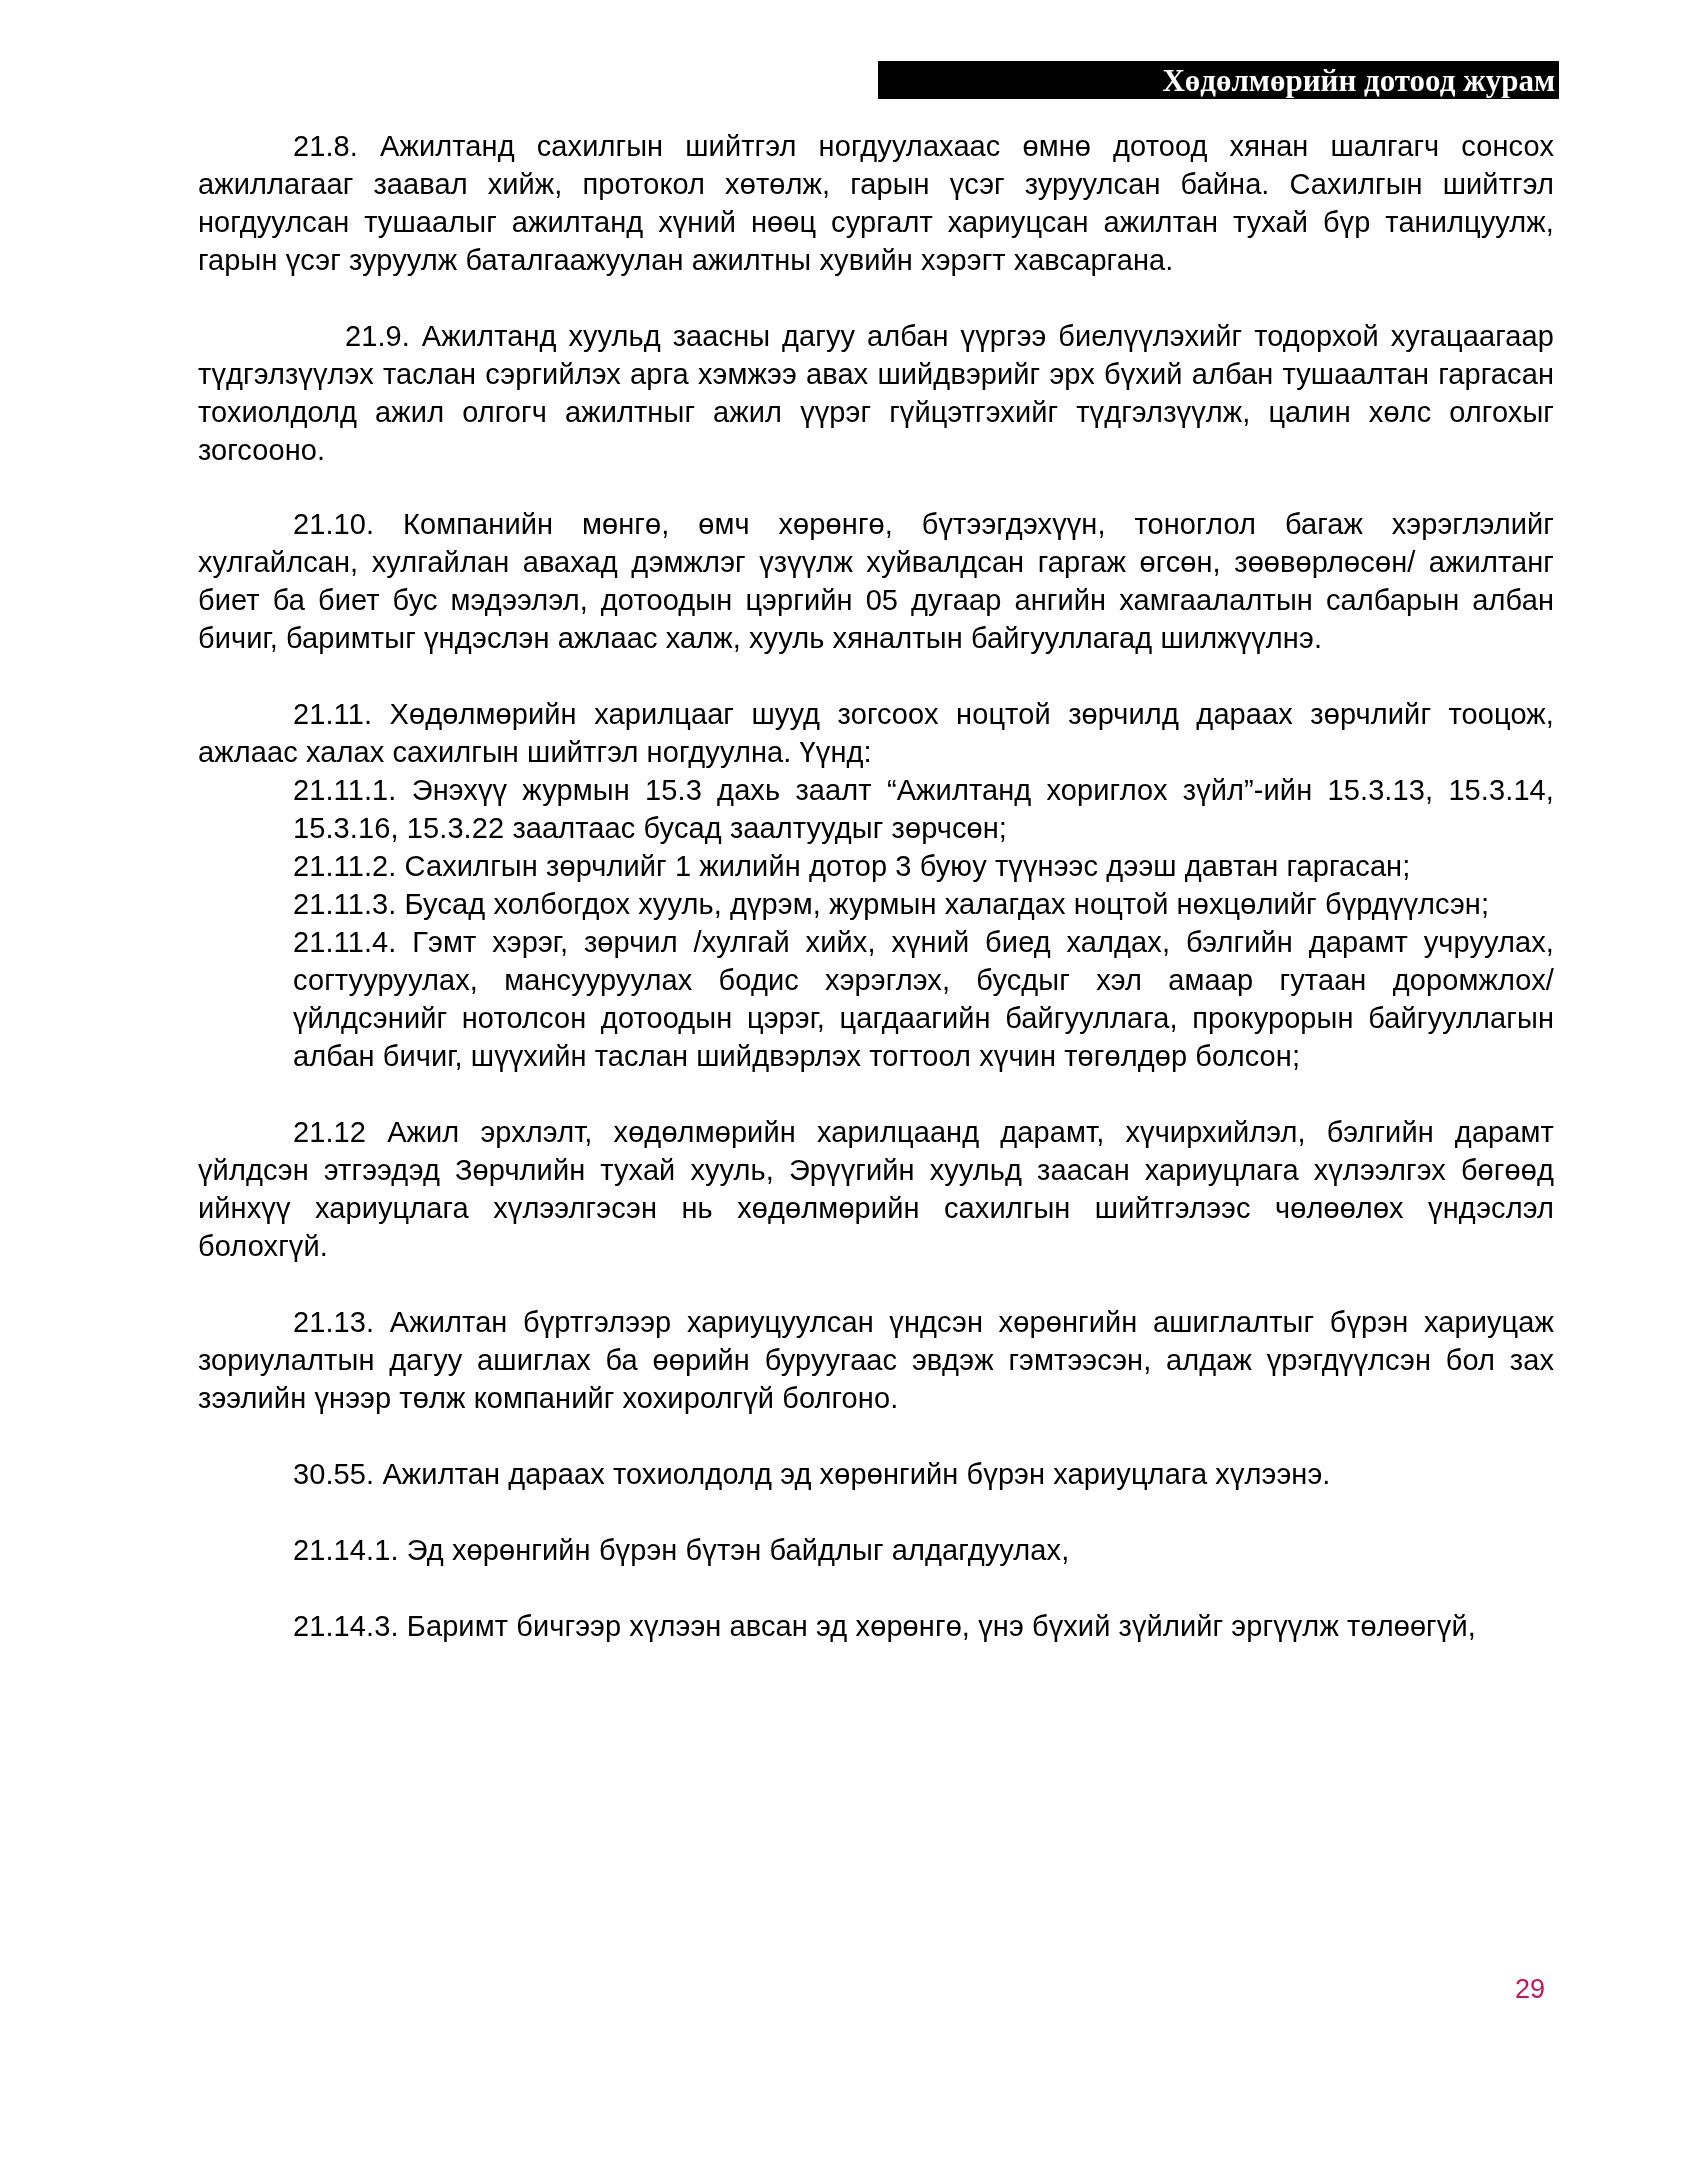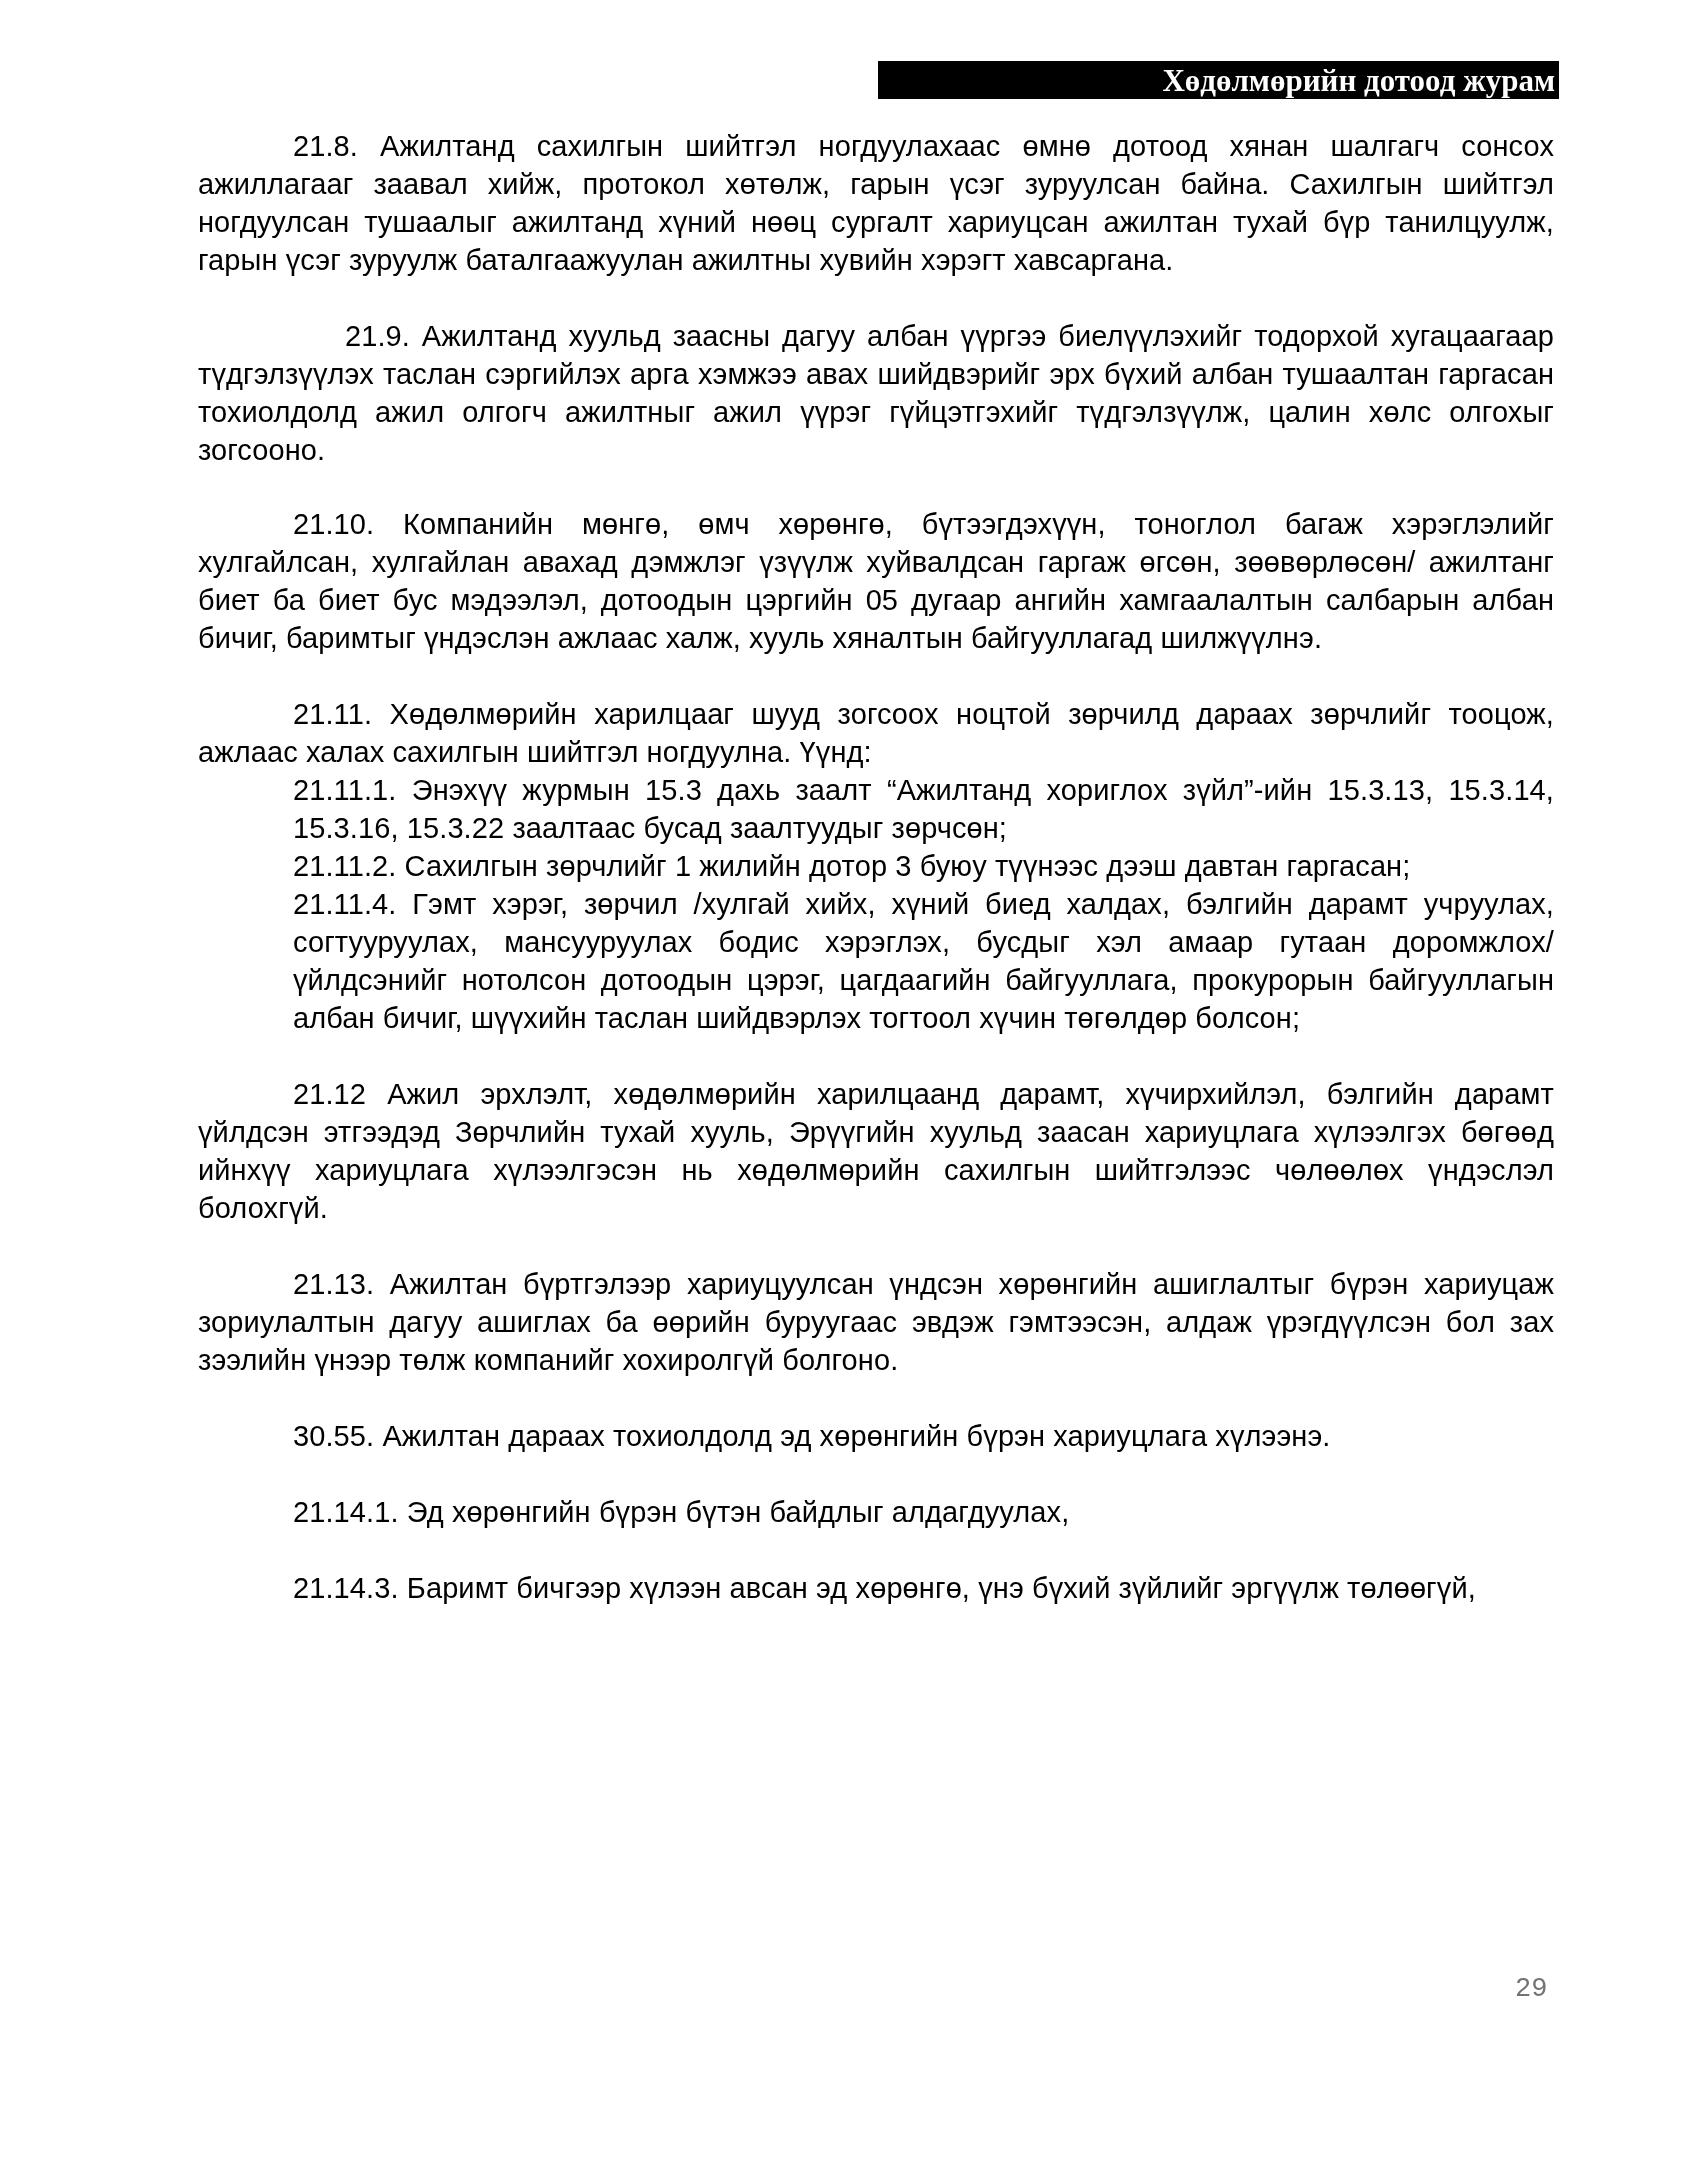--- a/index.html
+++ b/index.html
@@ -16,21 +16,21 @@
     font-family: "Liberation Sans", sans-serif; font-size: 29px; line-height: 38px;
     color: #000; letter-spacing: 0.1px; margin-top: 32px;
   }
   .p { margin: 0; text-align: justify; text-indent: 95px; }
   .p.indent2 { text-indent: 147px; }
   .sub { margin: 0; padding-left: 95px; text-align: justify; }
   .gap { height: 38px; }
   .gap-s { height: 36px; }
   .page-num {
     position: absolute; left: 1515px; top: 1974px;
-    font-family: Liberation Mono, monospace; font-size: 27px; color: #737373;
+    font-family: Liberation Sans, sans-serif; font-size: 27px; color: #be185d;
   }
 </style>
 </head>
 <body>
 
 <div class="page">
 
   <div class="header-bar">Хөдөлмөрийн дотоод журам</div>
 
   <div class="body">
@@ -39,20 +39,21 @@
 
     <p class="p indent2">21.9. Ажилтанд хуульд заасны  дагуу  албан үүргээ биелүүлэхийг тодорхой хугацаагаар түдгэлзүүлэх таслан сэргийлэх арга хэмжээ авах шийдвэрийг эрх бүхий албан тушаалтан гаргасан тохиолдолд ажил олгогч ажилтныг ажил үүрэг гүйцэтгэхийг түдгэлзүүлж, цалин хөлс олгохыг зогсооно.</p>
     <div class="gap-s"></div>
 
     <p class="p">21.10. Компанийн мөнгө, өмч хөрөнгө, бүтээгдэхүүн, тоноглол багаж хэрэглэлийг хулгайлсан, хулгайлан авахад дэмжлэг үзүүлж хуйвалдсан гаргаж өгсөн, зөөвөрлөсөн/ ажилтанг биет ба биет бус мэдээлэл, дотоодын цэргийн 05 дугаар ангийн хамгаалалтын салбарын албан бичиг, баримтыг үндэслэн ажлаас халж, хууль хяналтын байгууллагад шилжүүлнэ.</p>
     <div class="gap"></div>
 
     <p class="p">21.11.  Хөдөлмөрийн харилцааг шууд зогсоох ноцтой зөрчилд дараах зөрчлийг тооцож, ажлаас халах сахилгын шийтгэл ногдуулна. Үүнд:</p>
     <p class="sub">21.11.1. Энэхүү журмын 15.3 дахь заалт “Ажилтанд хориглох зүйл”-ийн 15.3.13, 15.3.14, 15.3.16, 15.3.22 заалтаас бусад заалтуудыг зөрчсөн;</p>
     <p class="sub">21.11.2. Сахилгын зөрчлийг 1 жилийн дотор 3 буюу түүнээс дээш давтан гаргасан;</p>
+    <p class="sub">21.11.3. Бусад холбогдох хууль, дүрэм, журмын халагдах ноцтой нөхцөлийг бүрдүүлсэн;</p>
     <p class="sub">21.11.4. Гэмт хэрэг, зөрчил /хулгай хийх, хүний биед халдах, бэлгийн дарамт учруулах, согтууруулах, мансууруулах бодис хэрэглэх, бусдыг хэл амаар гутаан доромжлох/ үйлдсэнийг нотолсон дотоодын цэрэг, цагдаагийн байгууллага, прокурорын байгууллагын албан бичиг, шүүхийн таслан шийдвэрлэх тогтоол хүчин төгөлдөр болсон;</p>
     <div class="gap"></div>
 
     <p class="p">21.12 Ажил эрхлэлт, хөдөлмөрийн харилцаанд дарамт, хүчирхийлэл, бэлгийн дарамт үйлдсэн этгээдэд Зөрчлийн тухай хууль, Эрүүгийн хуульд заасан хариуцлага хүлээлгэх бөгөөд ийнхүү хариуцлага хүлээлгэсэн нь хөдөлмөрийн сахилгын шийтгэлээс чөлөөлөх үндэслэл болохгүй.</p>
     <div class="gap"></div>
 
     <p class="p">21.13. Ажилтан бүртгэлээр хариуцуулсан үндсэн хөрөнгийн ашиглалтыг бүрэн хариуцаж зориулалтын дагуу ашиглах ба өөрийн буруугаас эвдэж гэмтээсэн, алдаж үрэгдүүлсэн бол зах зээлийн үнээр төлж компанийг хохиролгүй болгоно.</p>
     <div class="gap"></div>
 
     <p class="p">30.55. Ажилтан дараах тохиолдолд эд хөрөнгийн бүрэн хариуцлага хүлээнэ.</p>

